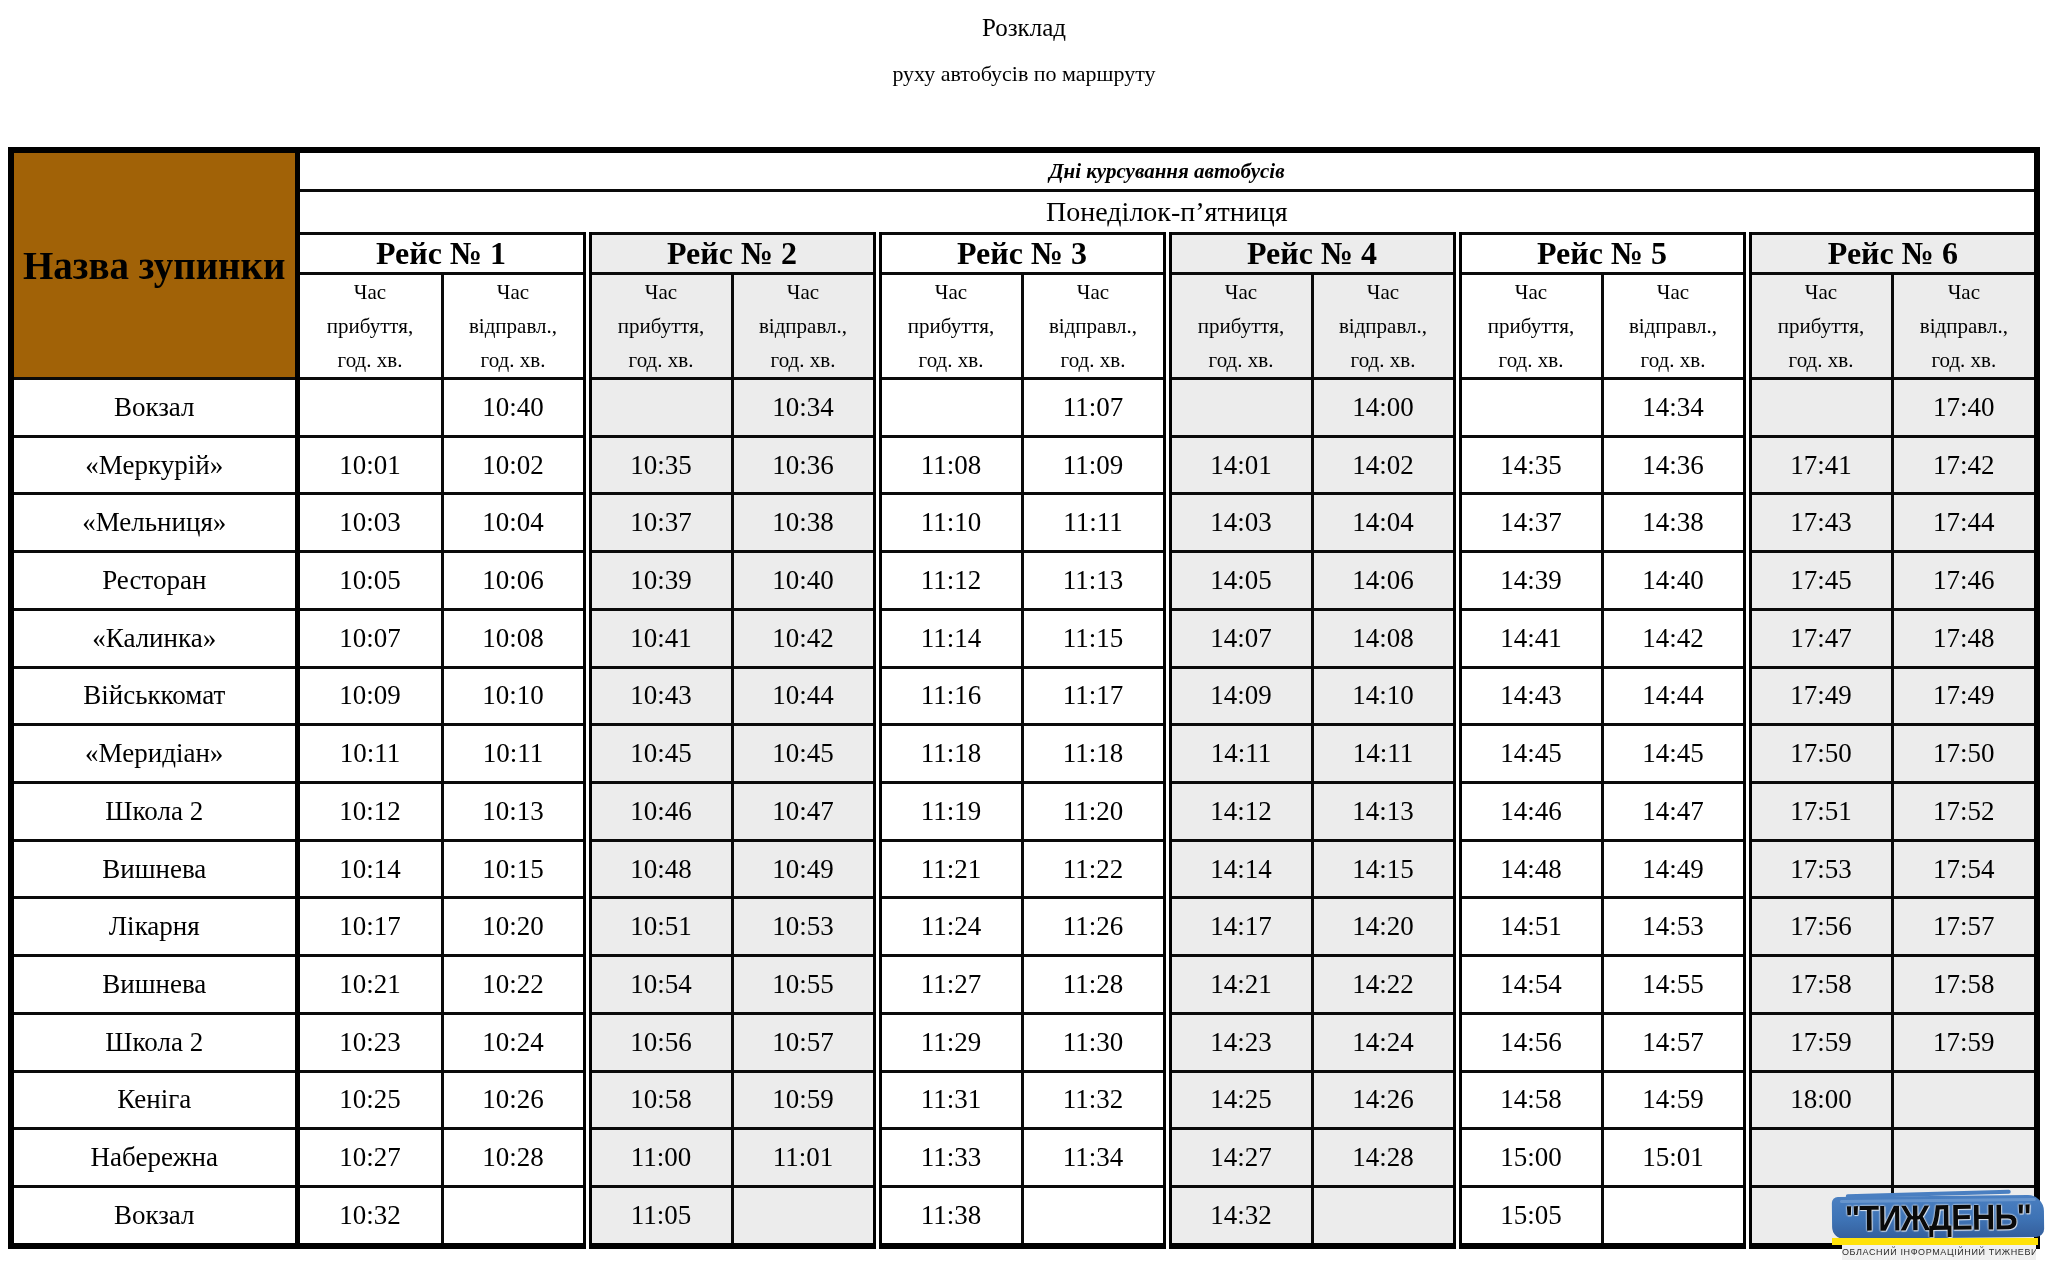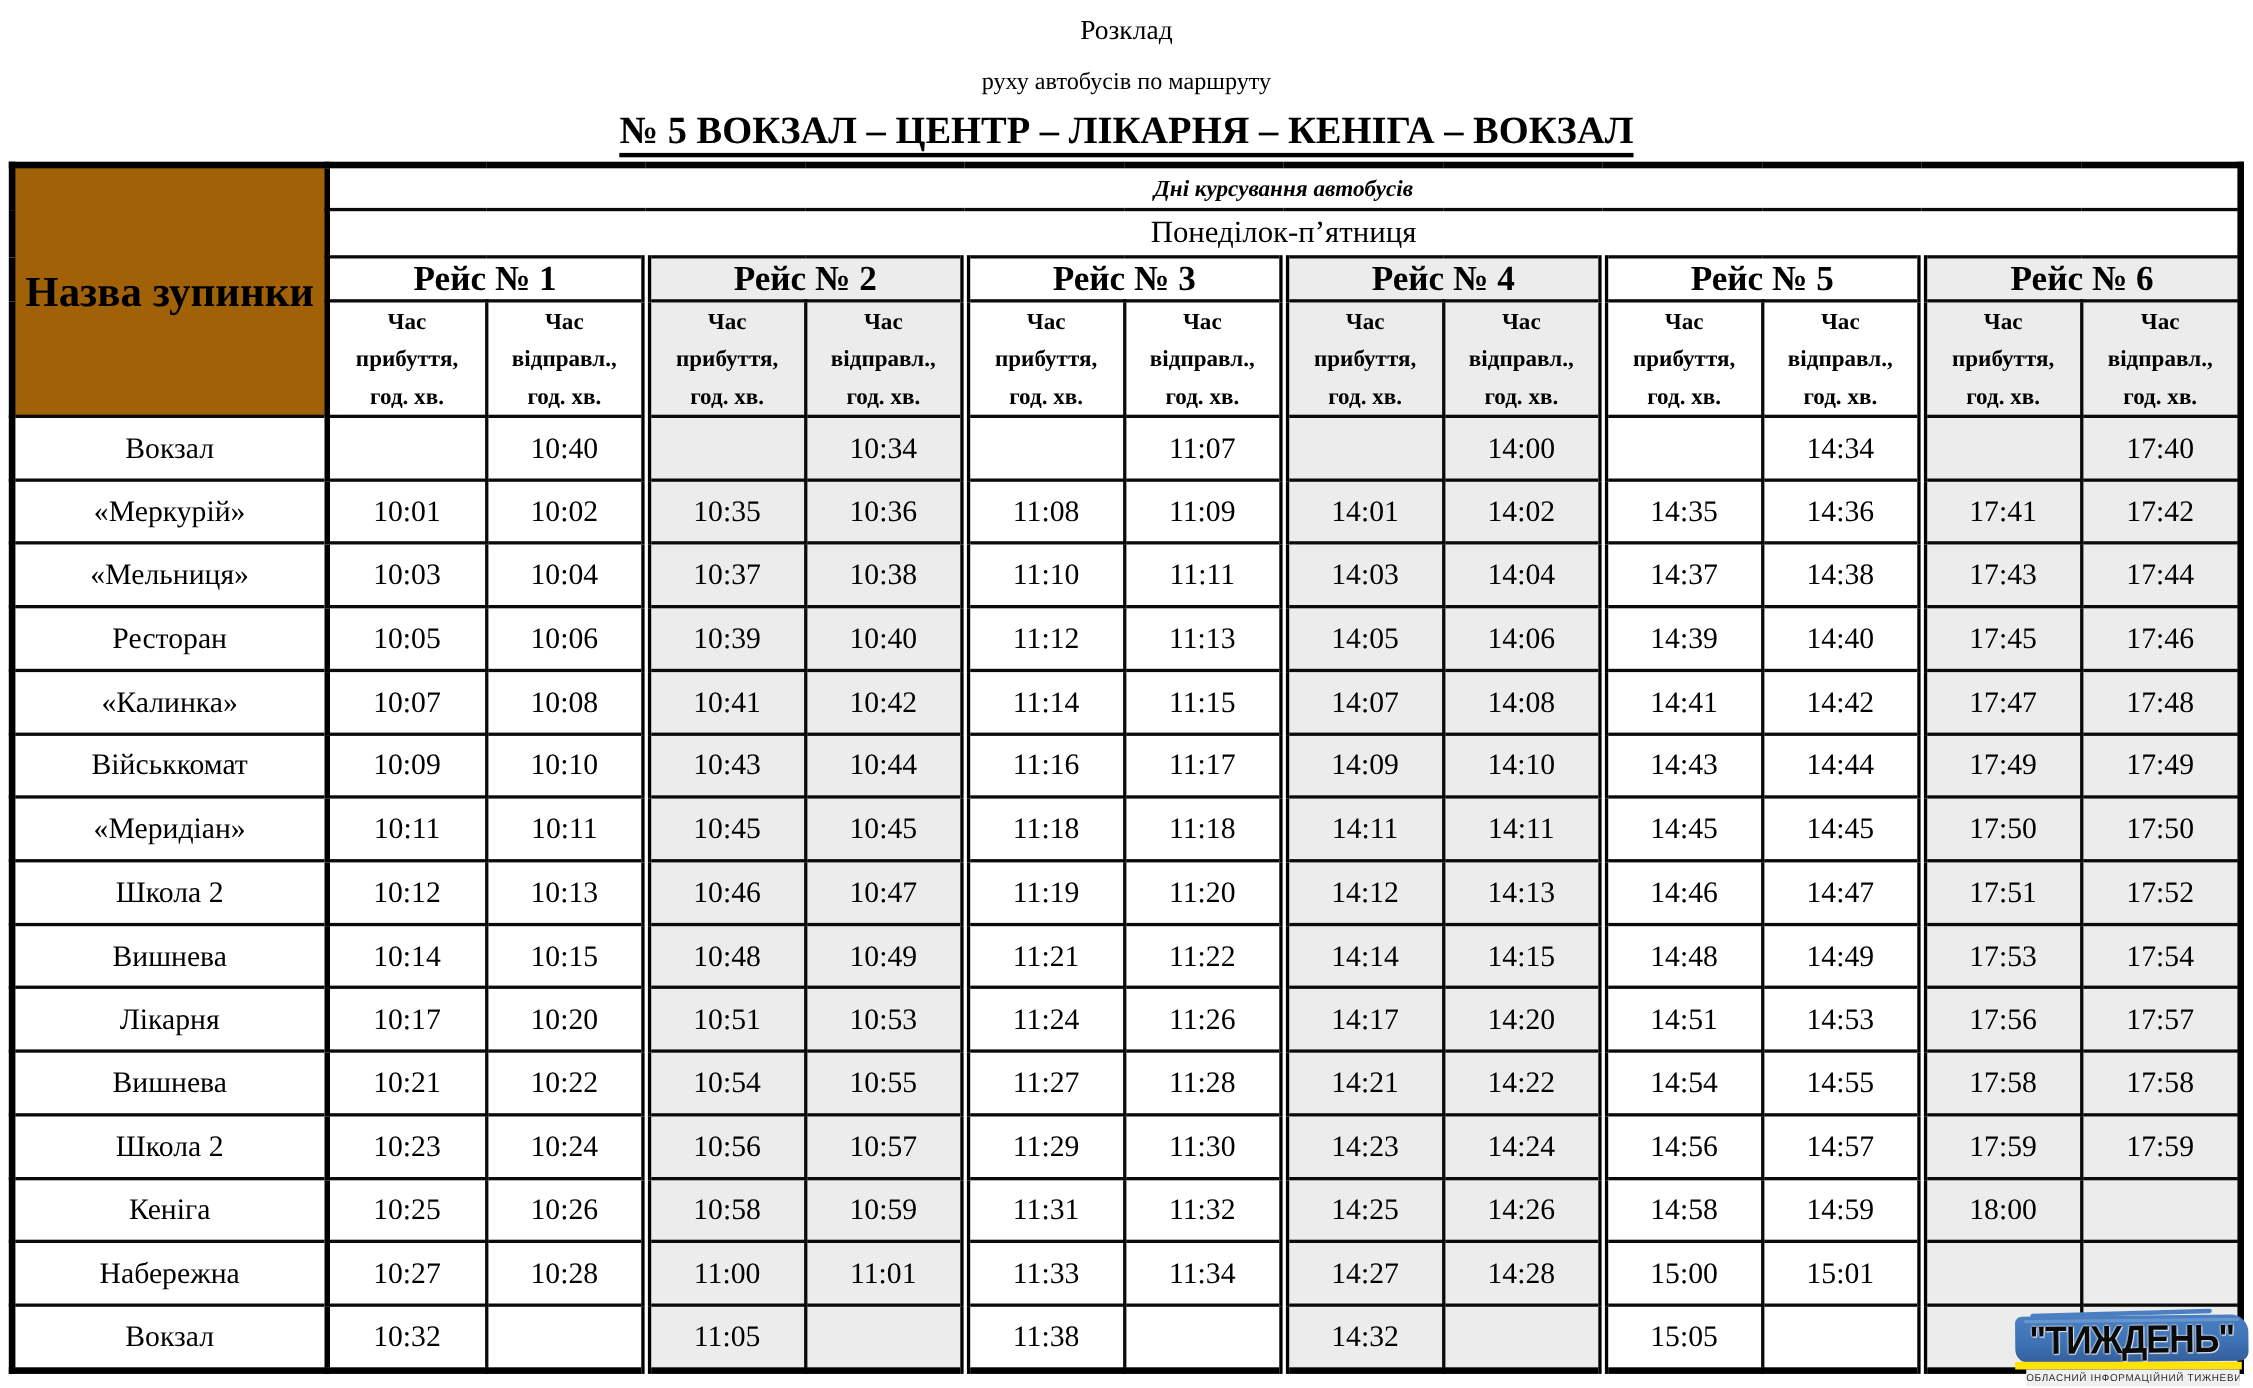--- a/index.html
+++ b/index.html
@@ -36,21 +36,21 @@
 
   .stop-head{
     font-weight:bold;font-size:39px;
     border-right:5px solid #000 !important;
     background:#a16207;
   }
   .days-th{height:36px;font-size:21px;font-weight:bold;border-bottom:5px solid #000;font-style:italic;}
   .weekday-th{height:40px;font-size:28px;font-weight:normal;border-bottom:5px solid #000;}
   .trip-th{height:37px;font-size:32px;font-weight:bold;border-bottom:4px solid #000;}
   .sub-th{
-    height:96px;font-size:21px;font-weight:bold;
+    height:96px;font-size:21px;font-weight:normal;
     line-height:34px;white-space:pre-line;
     border-bottom:5px solid #000;
   }
   tbody td{height:54px;font-size:27px;border-top-width:4px;border-bottom-width:4px;}
   td.stop-cell{border-right:5px solid #000;}
   .alt{background:#ececec;}
   .grp{border-left:9px double #000 !important;}
 
   
   .logo{position:absolute;right:4px;bottom:0;width:212px;height:70px;z-index:5;}
@@ -89,21 +89,20 @@
   }
 </style>
 </head>
 <body>
 
 <div class="page">
 
   <div class="title-block">
     <div class="t1">Розклад</div>
     <div class="t2">руху автобусів по маршруту</div>
-    <div class="t3"><span class="underlined">№ 5 ВОКЗАЛ – ЦЕНТР – ЛІКАРНЯ – КЕНІГА – ВОКЗАЛ</span></div>
   </div>
 
   <table class="schedule">
     <colgroup>
       <col class="col-stop">
       <col class="col-time">
         <col class="col-time">
         <col class="col-time">
         <col class="col-time">
       <col class="col-time">

